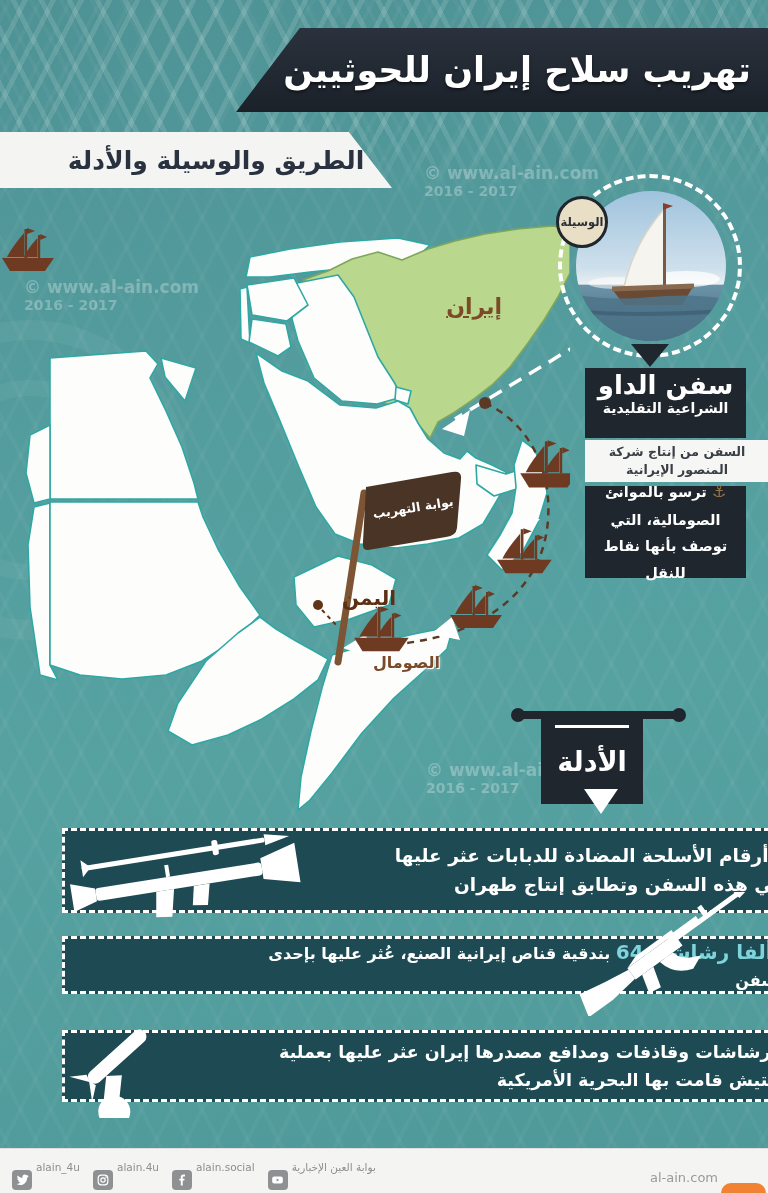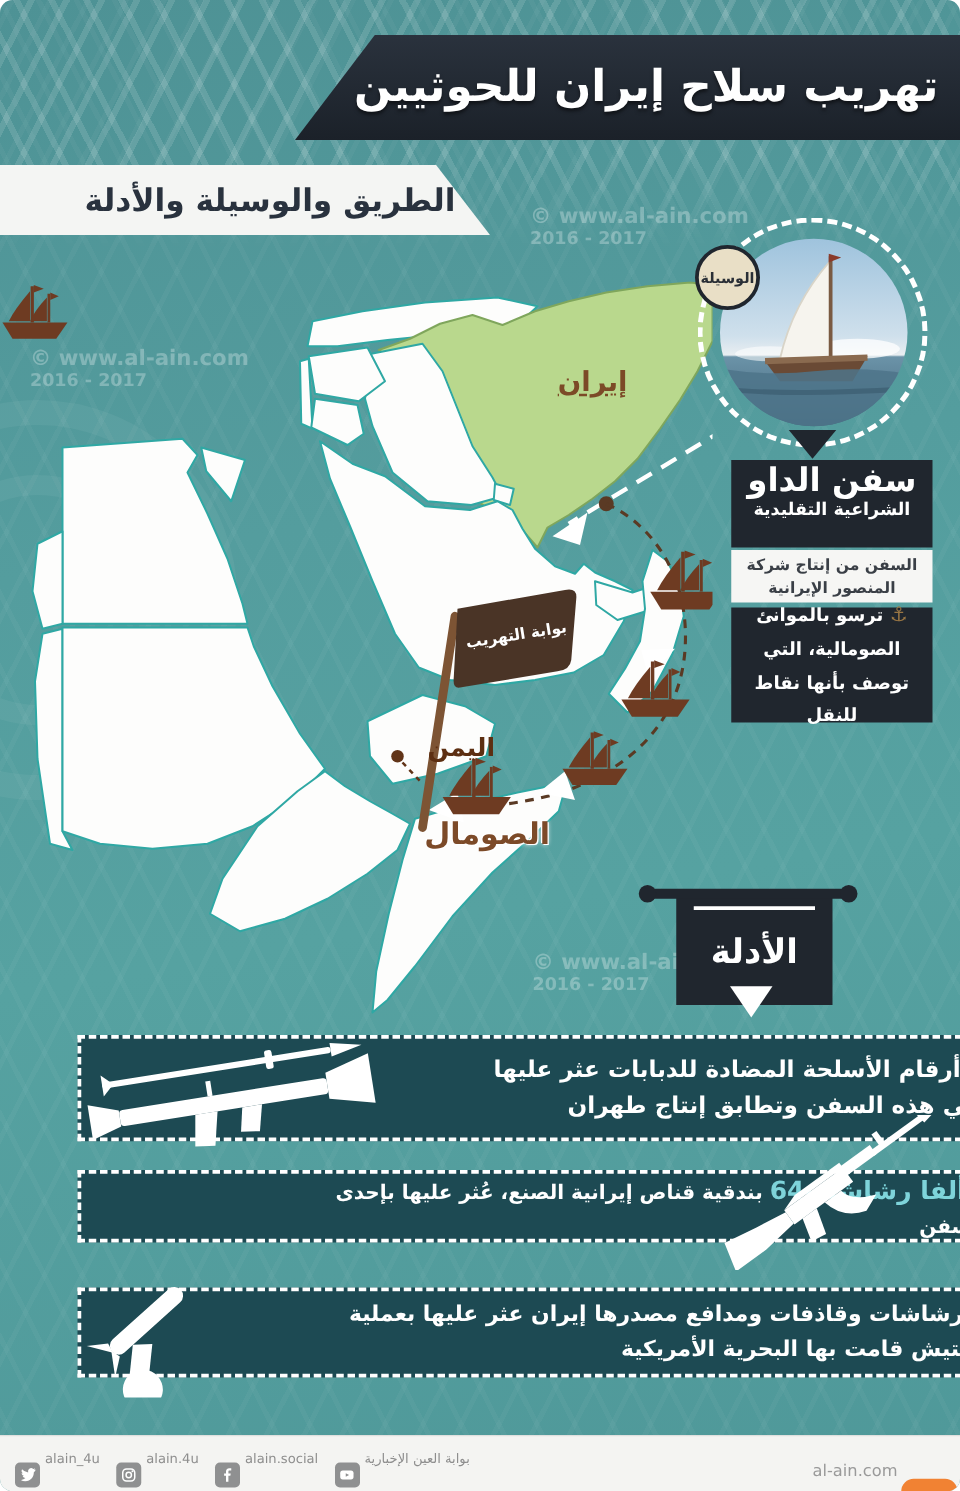--- a/index.html
+++ b/index.html
@@ -1,18 +1,18 @@
 <!DOCTYPE html>
 <html lang="ar"><head>
 <meta charset="utf-8">
 <style>
   html,body{margin:0;padding:0;}
   *{box-sizing:border-box;font-family:"DejaVu Sans",sans-serif;}
   #stage{position:relative;width:768px;height:1193px;overflow:hidden;
-    background:linear-gradient(170deg,#4e9295 0%,#549d9e 35%,#56a2a1 60%,#4f9899 100%);border-radius:10px;}
+    background:linear-gradient(170deg,#4e9295 0%,#549d9e 35%,#56a2a1 60%,#4f9899 100%);}
   .pattern-full{position:absolute;inset:0;z-index:0;opacity:.5;
     background:
       repeating-linear-gradient(63deg,rgba(255,255,255,.07) 0 4px,transparent 4px 27px),
       repeating-linear-gradient(-63deg,rgba(255,255,255,.07) 0 4px,transparent 4px 27px);}
   .pattern-top{position:absolute;left:0;top:0;width:768px;height:200px;z-index:1;
     background:
       repeating-linear-gradient(63deg,rgba(255,255,255,.12) 0 5px,transparent 5px 25px),
       repeating-linear-gradient(-63deg,rgba(255,255,255,.12) 0 5px,transparent 5px 25px);
     -webkit-mask-image:linear-gradient(#000 65%,transparent);
     mask-image:linear-gradient(#000 65%,transparent);}
@@ -32,50 +32,50 @@
   .sub span{color:#29323e;font-size:25px;font-weight:bold;direction:rtl;padding-left:40px;}
 
   .wm{position:absolute;z-index:2;color:rgba(255,255,255,.28);font-weight:bold;line-height:1.2;}
   .wm .l1{font-size:17px;display:block;}
   .wm .l2{font-size:14px;display:block;padding-right:2px;}
 
   .map{position:absolute;left:0;top:225px;z-index:2;}
   .map-label{position:absolute;z-index:4;direction:rtl;font-weight:bold;}
   .lbl-iran{left:392px;top:294px;width:110px;font-size:22px;color:#7c4a27;text-decoration:underline;}
   .lbl-yemen{left:326px;top:586px;width:70px;font-size:20px;color:#5d2f12;}
-  .lbl-somalia{left:340px;top:653px;width:100px;font-size:24px;color:#7c4a28;
+  .lbl-somalia{left:340px;top:653px;width:100px;font-size:16px;color:#7c4a28;
     text-shadow:1px 1px 0 #fff,-1px -1px 0 #fff,0 0 4px #fff;}
   .flag-text{position:absolute;left:366px;top:500px;width:94px;z-index:4;transform:rotate(-9deg);
     color:#fff;font-size:12.5px;font-weight:bold;text-align:center;direction:rtl;}
 
   .ring{position:absolute;left:558px;top:174px;width:184px;height:184px;border-radius:50%;
     border:4px dashed #fff;z-index:6;}
   .photo{position:absolute;left:576px;top:191px;width:150px;height:150px;border-radius:50%;
     overflow:hidden;z-index:6;background:linear-gradient(#9fc3dd 0%,#cfe0ec 52%,#e9eef1 62%,#6b93a8 63%,#44657b 100%);}
   .badge{position:absolute;left:556px;top:196px;width:52px;height:52px;border-radius:50%;z-index:7;
     background:#e9dfc6;border:3px solid #20262e;display:flex;align-items:center;justify-content:center;}
   .badge span{font-size:11.5px;font-weight:bold;color:#2a2f36;direction:rtl;}
   .tri-down{position:absolute;left:631px;top:344px;width:0;height:0;z-index:6;
     border-left:19px solid transparent;border-right:19px solid transparent;border-top:23px solid #20262e;}
 
   .boxA{position:absolute;left:585px;top:368px;width:161px;height:70px;background:#20262e;z-index:5;
     text-align:center;color:#fff;direction:rtl;padding-top:3px;}
   .boxA .t1{font-size:26px;font-weight:bold;line-height:1.1;display:block;}
   .boxA .t2{font-size:14px;font-weight:bold;display:block;}
-  .boxB{position:absolute;left:585px;top:440px;width:161px;height:42px;background:#f6f6f4;z-index:5;
+  .boxB{position:absolute;left:585px;top:440px;width:184px;height:42px;background:#f6f6f4;z-index:5;
     display:flex;align-items:center;justify-content:center;}
   .boxB span{font-size:12.5px;color:#3a3f46;font-weight:bold;direction:rtl;text-align:center;line-height:1.45;}
   .boxC{position:absolute;left:585px;top:486px;width:161px;height:92px;background:#20262e;z-index:5;
     display:flex;align-items:center;justify-content:center;padding:4px 6px;}
   .boxC p{margin:4px;color:#fff;font-size:14.5px;font-weight:bold;direction:rtl;text-align:center;line-height:1.85;}
   .anchor{color:#997644;font-size:16px;}
 
   .rod{position:absolute;left:518px;top:711px;width:162px;height:8px;background:#20262e;border-radius:4px;z-index:5;}
   .knob{position:absolute;top:708px;width:14px;height:14px;border-radius:50%;background:#20262e;z-index:5;}
-  .sign{position:absolute;left:541px;top:716px;width:125px;height:88px;background:#20262e;z-index:4;
+  .sign{position:absolute;left:541px;top:716px;width:102px;height:88px;background:#20262e;z-index:4;
     display:flex;align-items:center;justify-content:center;}
   .sign .bar{position:absolute;left:14px;right:14px;top:9px;height:3px;background:#fff;}
   .sign span{color:#fff;font-size:27px;font-weight:bold;direction:rtl;margin-top:2px;}
   .sign-tri{position:absolute;left:584px;top:789px;width:0;height:0;z-index:5;
     border-left:17px solid transparent;border-right:17px solid transparent;border-top:25px solid #fff;}
 
   .erow{position:absolute;left:62px;width:744px;background:#1d4a53;border:3px dashed #ffffff;z-index:3;}
   .erow .txt{position:absolute;top:50%;transform:translateY(-50%);direction:rtl;text-align:right;
     color:#fff;font-weight:bold;line-height:1.6;}
   .r1{top:828px;height:85px;}

